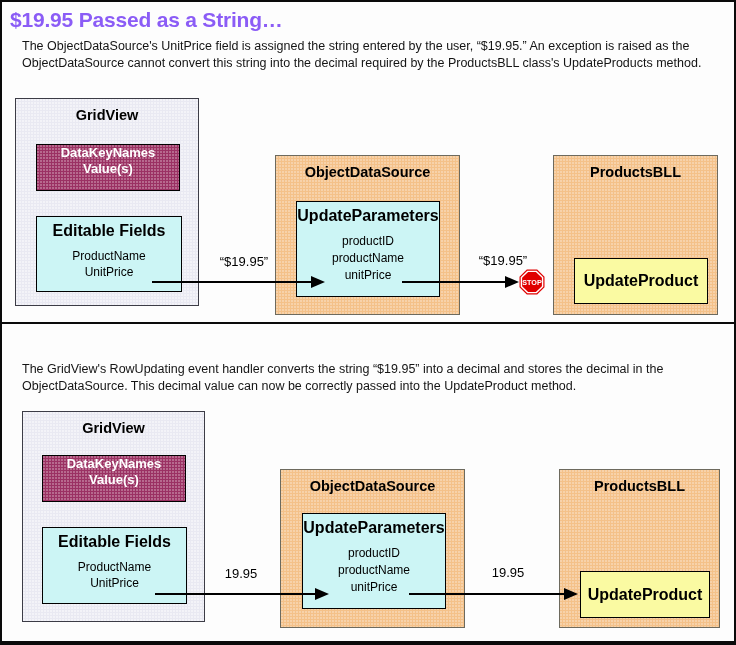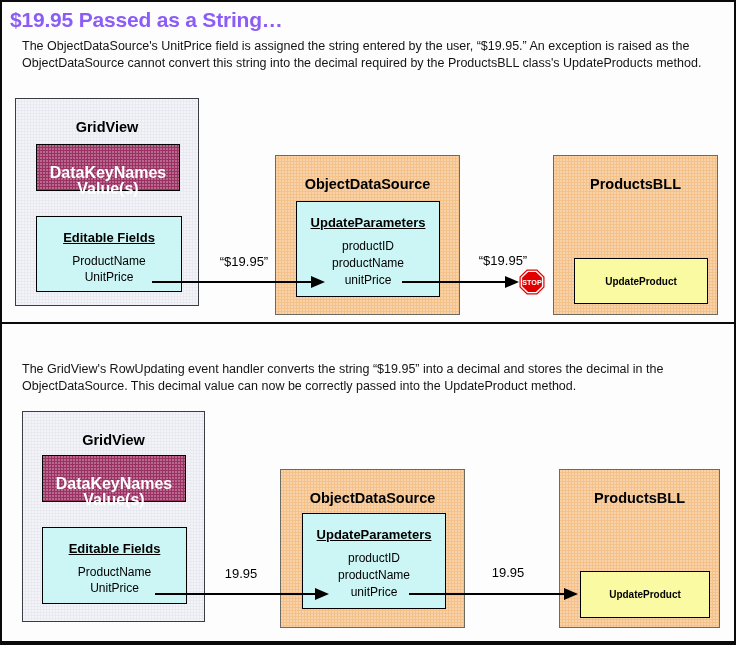--- a/index.html
+++ b/index.html
@@ -54,60 +54,59 @@
     background-size: 3px 3px;
   }
 
   .bigbox {
     position: absolute;
     border: 1px solid #55555c;
   }
   .gridview { background-color: #e9e9f2; border-color: #3c3c46; }
   .orangebox { background-color: #f4c189; border-color: #6d6a5e; }
   .bigbox .box-title {
-    margin-top: 20px;
+    margin-top: 8px;
     text-align: center;
     font-size: 14.5px;
     font-weight: bold;
     color: #000;
   }
   .innerbox {
     position: absolute;
     border: 1px solid #000;
     text-align: center;
   }
   .dkn {
     background-color: #9b3163;
     color: #fff;
-    font-size: 16px;
+    font-size: 13px;
     font-weight: bold;
     line-height: 16px;
-    padding-top: 20px;
+    padding-top: 0;
   }
   .cyanbox { background-color: #ccf5f5; }
   .innerbox .inner-title {
-    margin-top: 13px;
-    font-size: 13px;
-    font-weight: bold;
-    color: #000;
-    text-decoration: underline;
+    margin-top: 5px;
+    font-size: 16px;
+    font-weight: bold;
+    color: #000;
   }
   .member-list {
     margin-top: 9px;
     font-size: 12px;
     line-height: 15.5px;
     color: #000;
   }
   .member-list.params { margin-top: 8px; line-height: 17px; }
   .yellowbox {
     background-color: #fafaa2;
     display: flex;
     align-items: center;
     justify-content: center;
-    font-size: 10px;
+    font-size: 16px;
     font-weight: bold;
     color: #000;
   }
 
   
   .gv1   { left: 13px;  top: 96px;  width: 184px; height: 208px; }
   .gv1 .dkn { left: 20px; top: 45px;  width: 144px; height: 47px; }
   .gv1 .ef  { left: 20px; top: 117px; width: 146px; height: 76px; }
   .ods1  { left: 273px; top: 153px; width: 185px; height: 160px; }
   .ods1 .up { left: 20px; top: 45px; width: 144px; height: 96px; }

